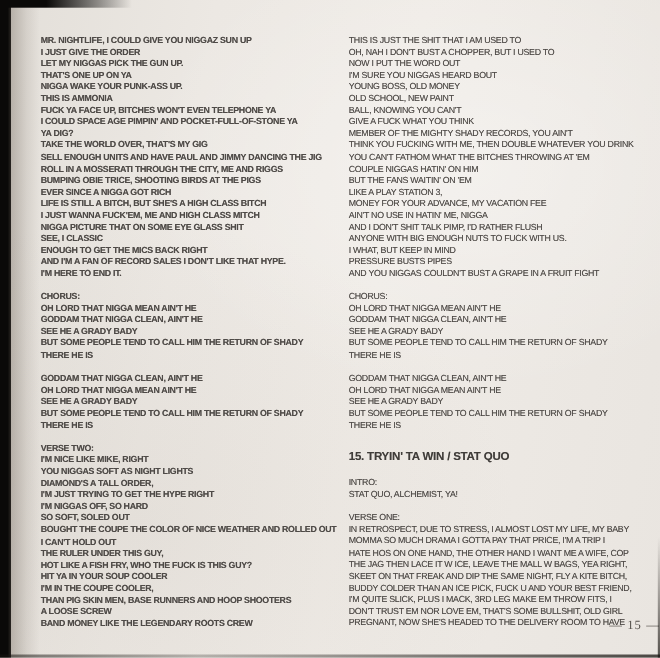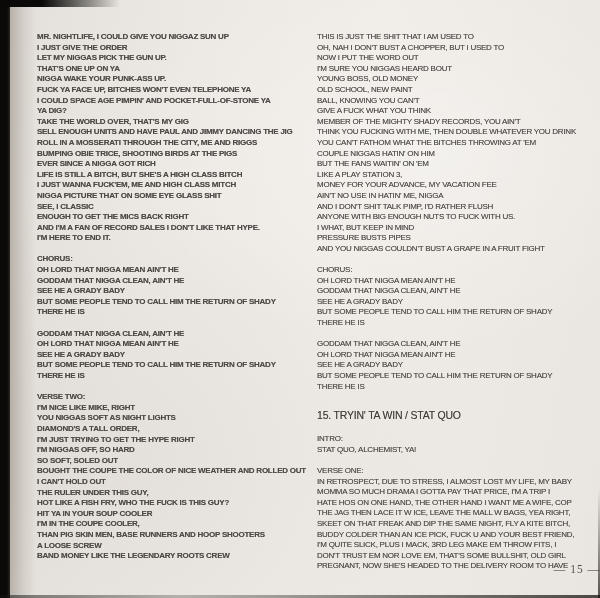--- a/index.html
+++ b/index.html
@@ -48,21 +48,21 @@
   }
   .col-left  { left: 37px; font-weight: bold; }
   .col-right { left: 317px; }
   .block { margin-bottom: 10.6px; }
   .line  { white-space: nowrap; }
   .block.title {
     margin-top: 17px;
     margin-bottom: 13px;
   }
   .block.title .line {
-    font-weight: normal;
+    font-weight: bold;
     font-size: 10.5px;
     line-height: 12px;
     letter-spacing: -0.2px;
     color: #403d3a;
   }
   .footer {
     position: absolute;
     left: 0; right: 0;
     top: 563px;
     text-align: right;
@@ -80,20 +80,21 @@
   <div class="spine-shadow"></div>
   <div class="edge-top"></div>
 
   <div class="col col-left">
       <div class="block body">
         <div class="line">MR. NIGHTLIFE, I COULD GIVE YOU NIGGAZ SUN UP</div>
         <div class="line">I JUST GIVE THE ORDER</div>
         <div class="line">LET MY NIGGAS PICK THE GUN UP.</div>
         <div class="line">THAT'S ONE UP ON YA</div>
         <div class="line">NIGGA WAKE YOUR PUNK-ASS UP.</div>
+        <div class="line">THIS IS AMMONIA</div>
         <div class="line">FUCK YA FACE UP, BITCHES WON'T EVEN TELEPHONE YA</div>
         <div class="line">I COULD SPACE AGE PIMPIN' AND POCKET-FULL-OF-STONE YA</div>
         <div class="line">YA DIG?</div>
         <div class="line">TAKE THE WORLD OVER, THAT'S MY GIG</div>
         <div class="line">SELL ENOUGH UNITS AND HAVE PAUL AND JIMMY DANCING THE JIG</div>
         <div class="line">ROLL IN A MOSSERATI THROUGH THE CITY, ME AND RIGGS</div>
         <div class="line">BUMPING OBIE TRICE, SHOOTING BIRDS AT THE PIGS</div>
         <div class="line">EVER SINCE A NIGGA GOT RICH</div>
         <div class="line">LIFE IS STILL A BITCH, BUT SHE'S A HIGH CLASS BITCH</div>
         <div class="line">I JUST WANNA FUCK'EM, ME AND HIGH CLASS MITCH</div>

